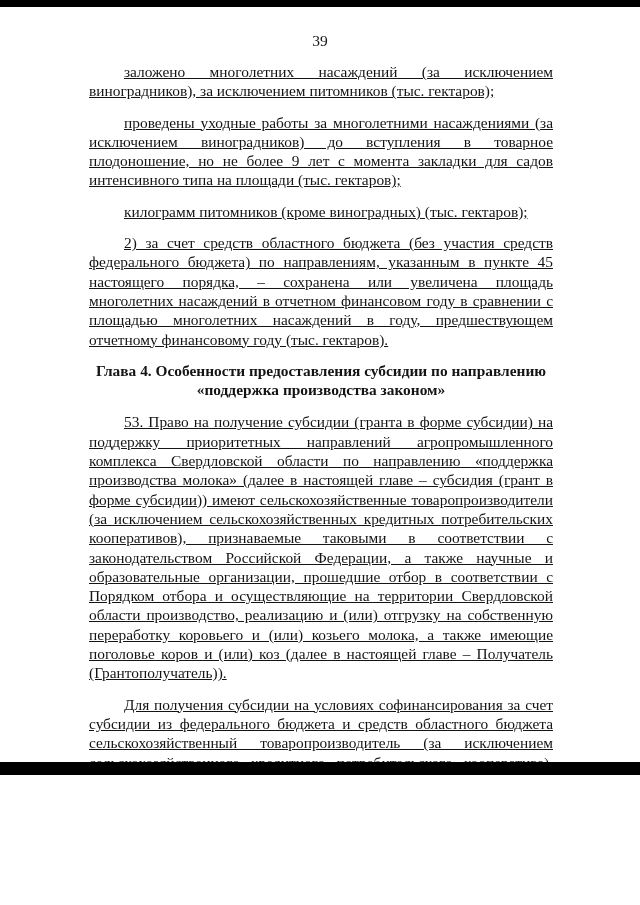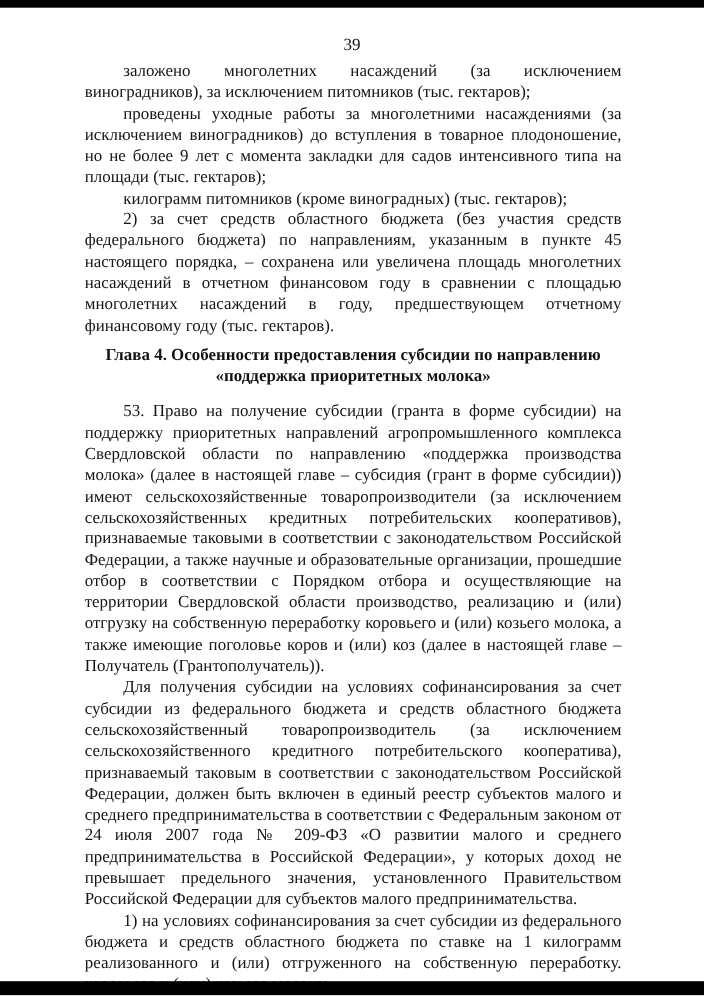--- a/index.html
+++ b/index.html
@@ -3,21 +3,21 @@
 <meta charset="utf-8">
 <style>
   html, body {
     margin: 0;
     padding: 0;
     background: #ffffff;
   }
   .page {
     position: relative;
     width: 640px;
-    height: 905px;
+    height: 775px;
     background: #ffffff;
     overflow: hidden;
     font-family: "Liberation Serif", serif;
     color: #141414;
   }
   .scan-bar {
     position: absolute;
     left: 0;
     width: 100%;
     background: #000000;
@@ -35,23 +35,24 @@
   .content {
     margin-left: 77px;
     margin-top: 5px;
     width: 488px;
     font-size: 15.4px;
     line-height: 19.3px;
     text-align: justify;
   }
 
   p.para {
-    margin: 0;
+    margin: 12px;
     padding: 0;
     text-indent: 35px;
+    text-decoration: underline;
   }
 
   .heading {
     margin-top: 7px;
     margin-bottom: 13px;
     font-weight: bold;
     text-align: center;
   }
   .heading div { text-indent: 0; }
 </style>
@@ -69,21 +70,21 @@
     <p class="para">заложено многолетних насаждений (за исключением виноградников), за исключением питомников (тыс. гектаров);</p>
 
     <p class="para">проведены уходные работы за многолетними насаждениями (за исключением виноградников) до вступления в товарное плодоношение, но не более 9 лет с момента закладки для садов интенсивного типа на площади (тыс. гектаров);</p>
 
     <p class="para">килограмм питомников (кроме виноградных) (тыс. гектаров);</p>
 
     <p class="para">2) за счет средств областного бюджета (без участия средств федерального бюджета) по направлениям, указанным в пункте 45 настоящего порядка, – сохранена или увеличена площадь многолетних насаждений в отчетном финансовом году в сравнении с площадью многолетних насаждений в году, предшествующем отчетному финансовому году (тыс. гектаров).</p>
 
     <div class="heading">
       <div>Глава 4. Особенности предоставления субсидии по направлению</div>
-      <div>«поддержка приоритетных молока»</div>
+      <div>«поддержка производства законом»</div>
     </div>
 
     <p class="para">53. Право на получение субсидии (гранта в форме субсидии) на поддержку приоритетных направлений агропромышленного комплекса Свердловской области по направлению «поддержка производства молока» (далее в настоящей главе – субсидия (грант в форме субсидии)) имеют сельскохозяйственные товаропроизводители (за исключением сельскохозяйственных кредитных потребительских кооперативов), признаваемые таковыми в соответствии с законодательством Российской Федерации, а также научные и образовательные организации, прошедшие отбор в соответствии с Порядком отбора и осуществляющие на территории Свердловской области производство, реализацию и (или) отгрузку на собственную переработку коровьего и (или) козьего молока, а также имеющие поголовье коров и (или) коз (далее в настоящей главе – Получатель (Грантополучатель)).</p>
 
     <p class="para">Для получения субсидии на условиях софинансирования за счет субсидии из федерального бюджета и средств областного бюджета сельскохозяйственный товаропроизводитель (за исключением сельскохозяйственного кредитного потребительского кооператива), признаваемый таковым в соответствии с законодательством Российской Федерации, должен быть включен в единый реестр субъектов малого и среднего предпринимательства в соответствии с Федеральным законом от 24 июля 2007 года № 209-ФЗ «О развитии малого и среднего предпринимательства в Российской Федерации», у которых доход не превышает предельного значения, установленного Правительством Российской Федерации для субъектов малого предпринимательства.</p>
 
 
     <p class="para">1) на условиях софинансирования за счет субсидии из федерального бюджета и средств областного бюджета по ставке на 1 килограмм реализованного и (или) отгруженного на собственную переработку. коровьего и (или) козьего молока;</p>
 
   </div>

